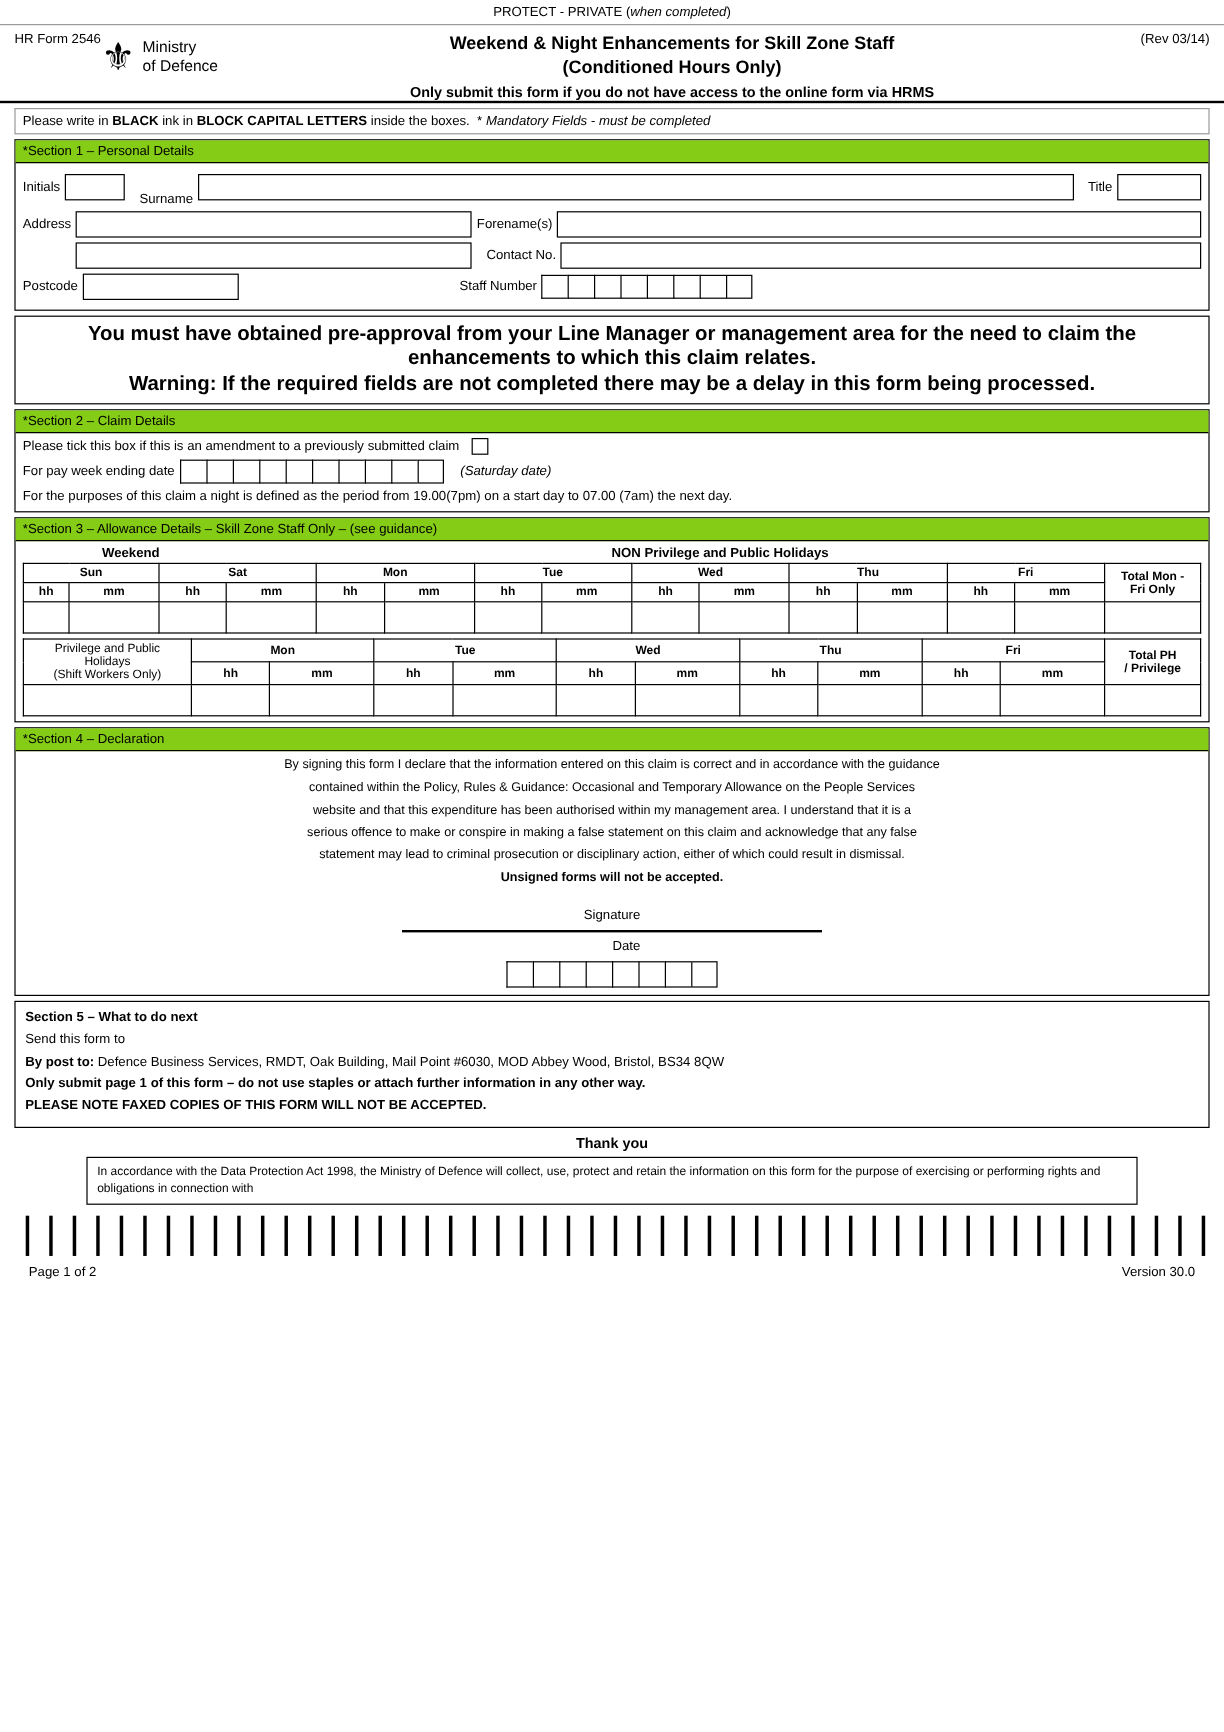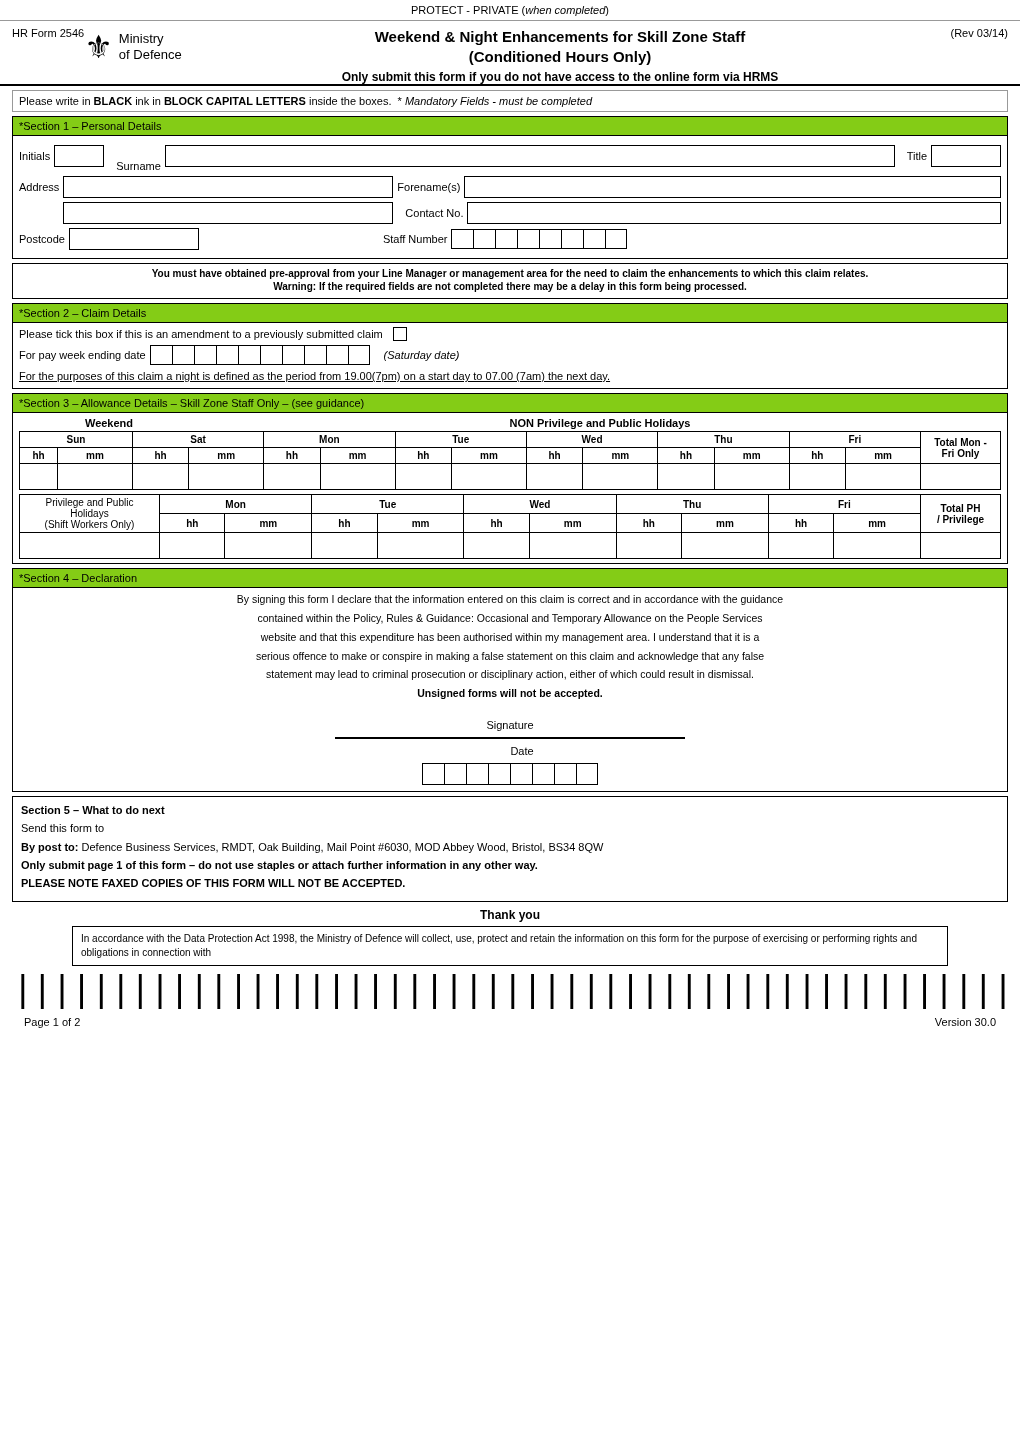--- a/index.html
+++ b/index.html
@@ -140,21 +140,21 @@
       height: 20px;
       border-right: none;
     }
     .staff-cell:last-child {
       border-right: 1px solid #000;
     }
     .warning-block {
       border: 1px solid #000;
       padding: 4px 8px;
       margin-bottom: 4px;
-      font-size: 10px;
+      font-size: 17px;
       text-align: center;
     }
     .warning-block p { margin-bottom: 2px; }
     .checkbox-inline {
       display: inline-block;
       width: 14px;
       height: 14px;
       border: 1px solid #000;
       vertical-align: middle;
       margin-left: 6px;
@@ -357,21 +357,21 @@
             <div class="pw-cell"></div>
             <div class="pw-cell"></div>
             <div class="pw-cell"></div>
             <div class="pw-cell"></div>
             <div class="pw-cell"></div>
             <div class="pw-cell" style="border-right:1px solid #000;"></div>
           </div>
           <span class="field-label" style="margin-left:10px; font-style:italic;">(Saturday date)</span>
         </div>
 
-        <div style="font-size:11px; line-height:1.4; margin-top:4px;text-decoration:underline;">
+        <div style="font-size:11px; line-height:1.4; margin-top:4px;">
           <span>For the purposes of this claim a night is defined as the period from 19.00(7pm) on a start day to 07.00 (7am) the next day.</span>
         </div>
       </div>
     </div>
 
     <div class="section-block">
       <div class="section-header">*Section 3 – Allowance Details – Skill Zone Staff Only – (see guidance)</div>
       <div class="section3-wrapper">
 
         <div style="display:flex; margin-bottom:2px;">

